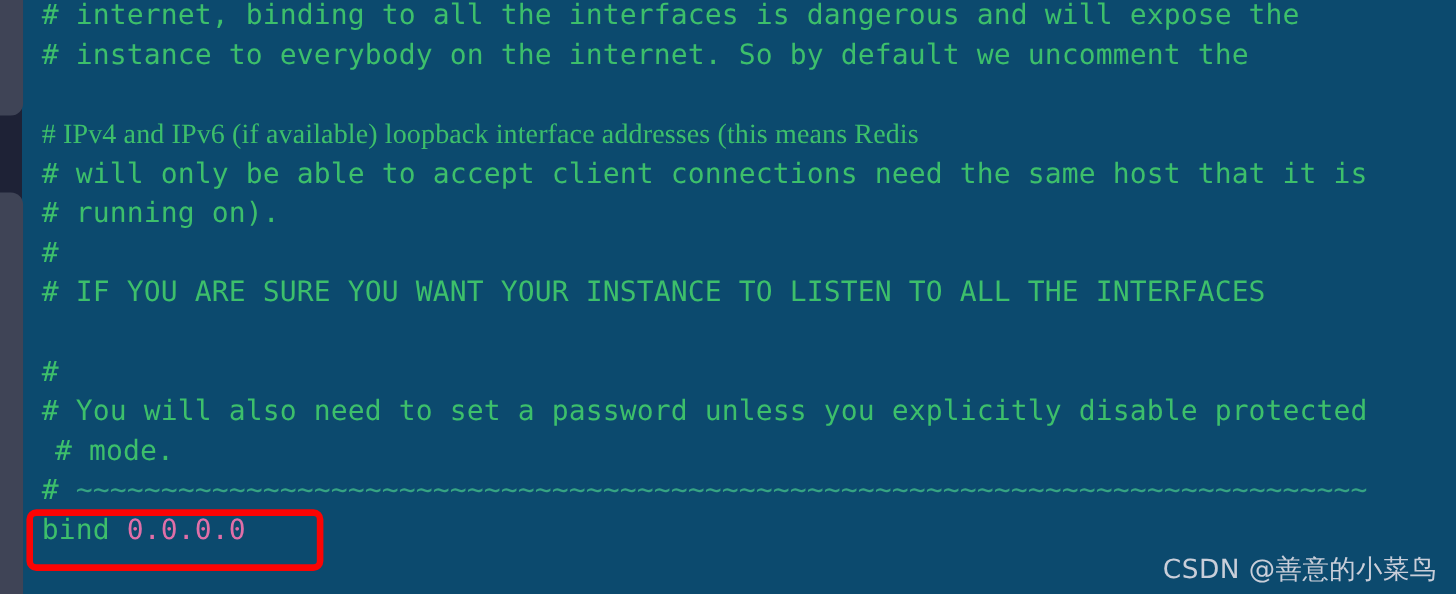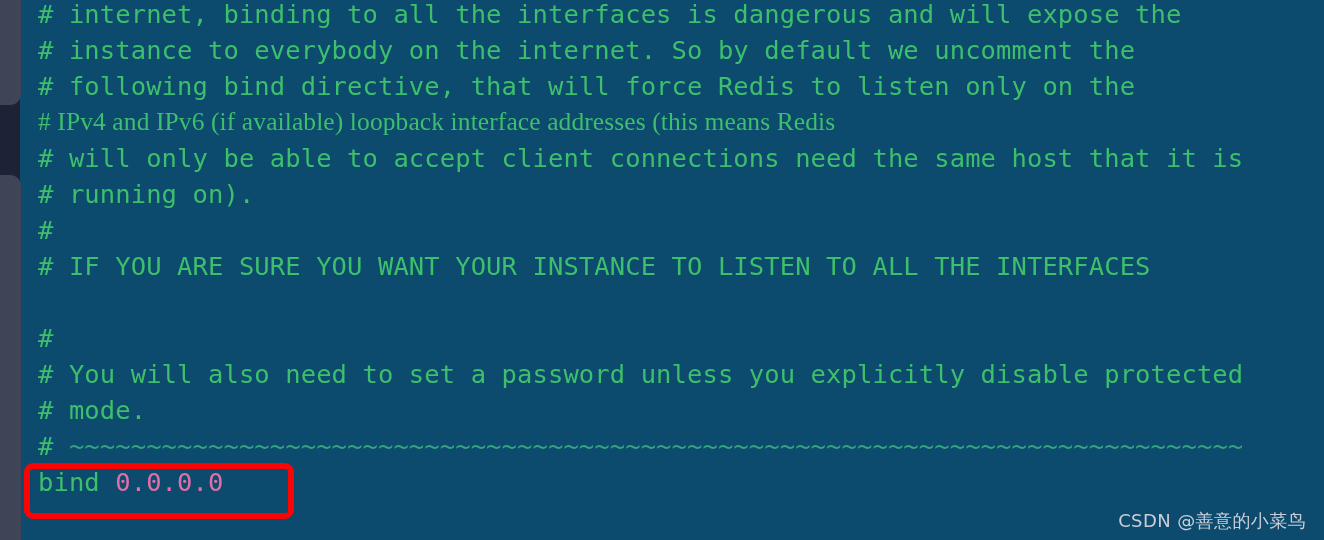--- a/index.html
+++ b/index.html
@@ -87,49 +87,48 @@
     box-sizing: content-box;
     pointer-events: none;
   }
 
   
   #watermark {
     position: absolute;
     right: 18px;
     bottom: 7px;
     font-family: "DejaVu Sans", "Liberation Sans", sans-serif;
-    font-size: 18px;
+    font-size: 24px;
     color: #c9ced9;
     letter-spacing: 0.4px;
     white-space: nowrap;
   }
 </style>
 </head>
 <body>
 
 <div id="editor">
 
   <div id="gutter-strip"></div>
 
   <div id="scroll-seg-top" class="scroll-seg"></div>
   <div id="scroll-seg-bottom" class="scroll-seg"></div>
 
   <div id="code">
 
   <div class="code-line" style="top: -4px;"><span class="tok-comment"># internet, binding to all the interfaces is dangerous and will expose the</span></div>
       <div class="code-line" style="top: 32px;"><span class="tok-comment"># instance to everybody on the internet. So by default we uncomment the</span></div>
-      <div class="code-line" style="top: 68px;"><span class="tok-comment"># following bind directive, that will force Redis to listen only on the</span></div>
       <div class="code-line" style="top: 104px; font-family: Liberation Serif, serif;"><span class="tok-comment"># IPv4 and IPv6 (if available) loopback interface addresses (this means Redis</span></div>
       <div class="code-line" style="top: 140px;"><span class="tok-comment"># will only be able to accept client connections need the same host that it is</span></div>
       <div class="code-line" style="top: 176px;"><span class="tok-comment"># running on).</span></div>
       <div class="code-line" style="top: 212px;"><span class="tok-comment">#</span></div>
       <div class="code-line" style="top: 248px;"><span class="tok-comment"># IF YOU ARE SURE YOU WANT YOUR INSTANCE TO LISTEN TO ALL THE INTERFACES</span></div>
       <div class="code-line" style="top: 320px;"><span class="tok-comment">#</span></div>
       <div class="code-line" style="top: 356px;"><span class="tok-comment"># You will also need to set a password unless you explicitly disable protected</span></div>
-      <div class="code-line" style="top: 392px;"><span class="tok-comment"># mode.</span></div>
+      <div class="code-line" style="top: 392px; margin-left: 12px;"><span class="tok-comment"># mode.</span></div>
       <div class="code-line" style="top: 428px;"><span class="tok-comment"># </span><span class="tok-tilde">~~~~~~~~~~~~~~~~~~~~~~~~~~~~~~~~~~~~~~~~~~~~~~~~~~~~~~~~~~~~~~~~~~~~~~~~~~~~</span></div>
       <div class="code-line" style="top: 464px;"><span class="tok-keyword">bind</span><span> </span><span class="tok-value">0.0.0.0</span></div>
     </div>
 
   <div id="highlight-box"></div>
 
   <div id="watermark">CSDN @善意的小菜鸟</div>
 
 </div>
 

